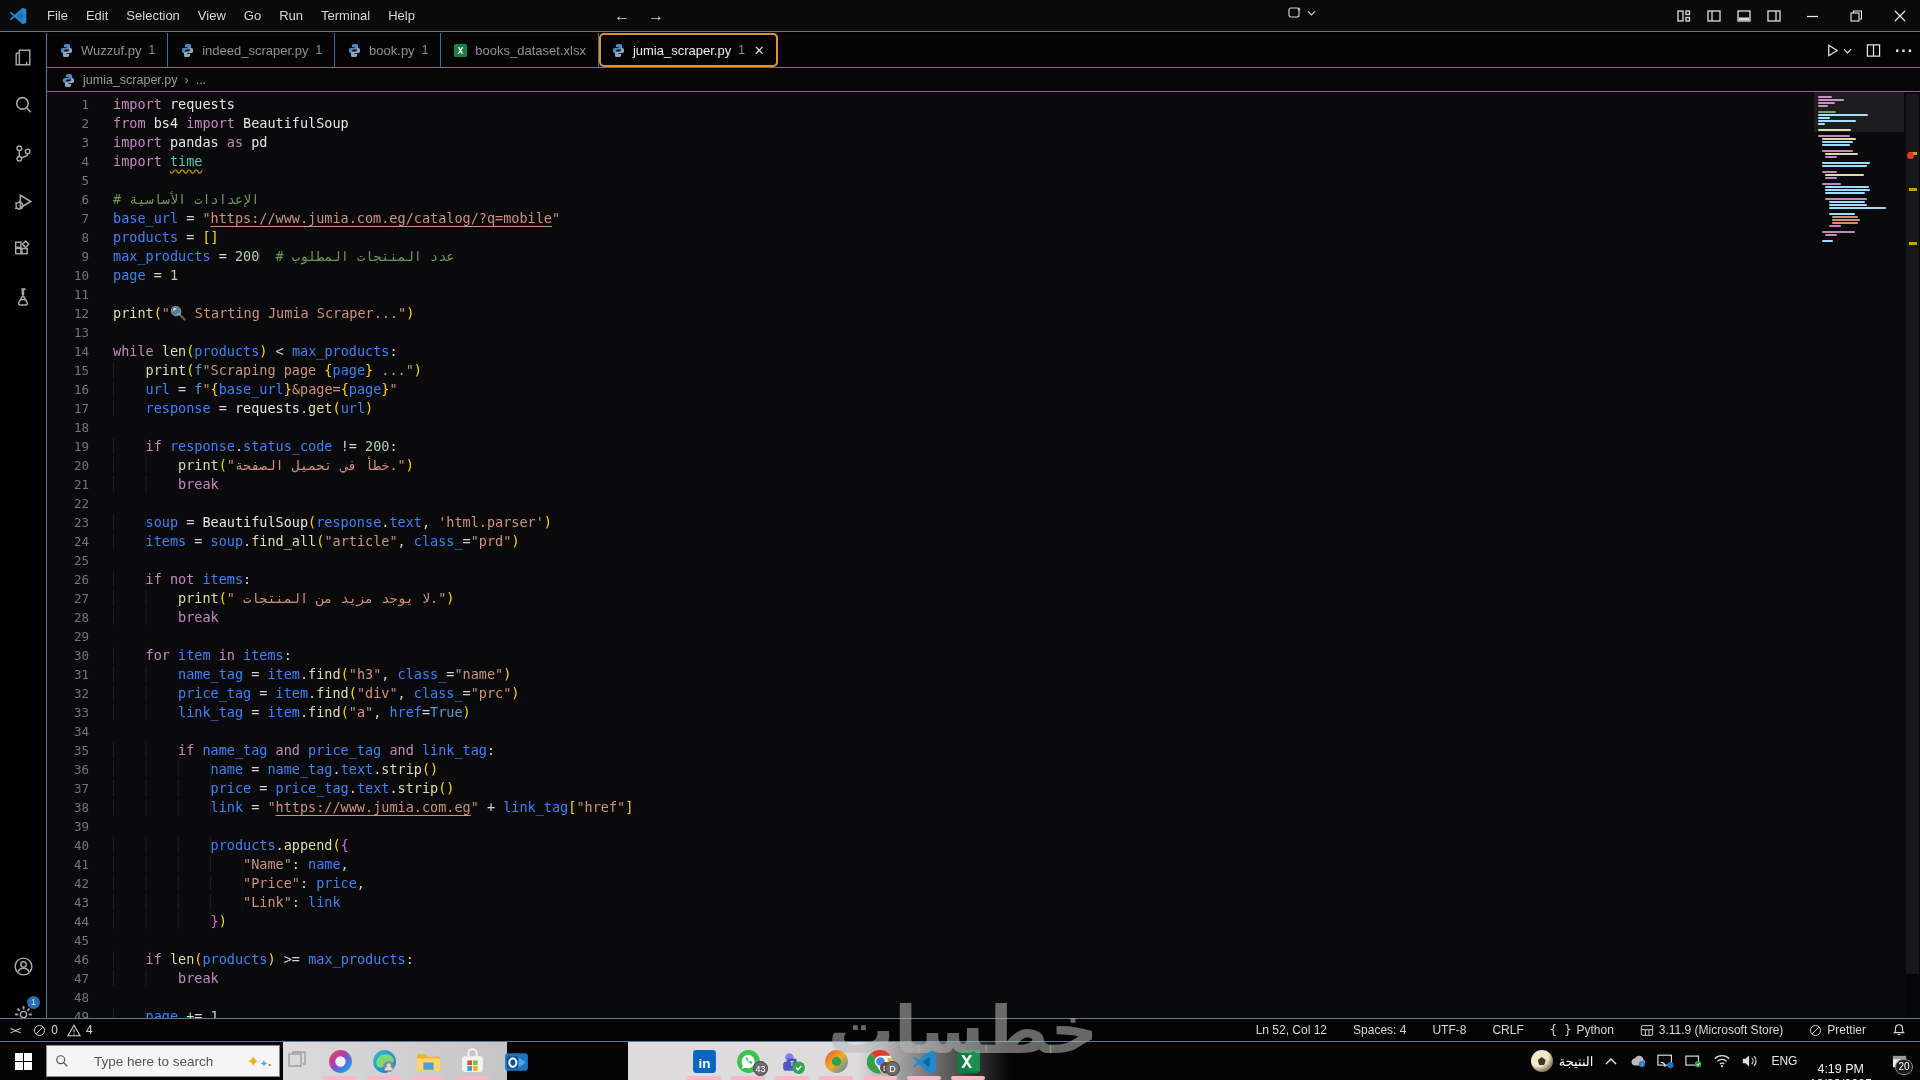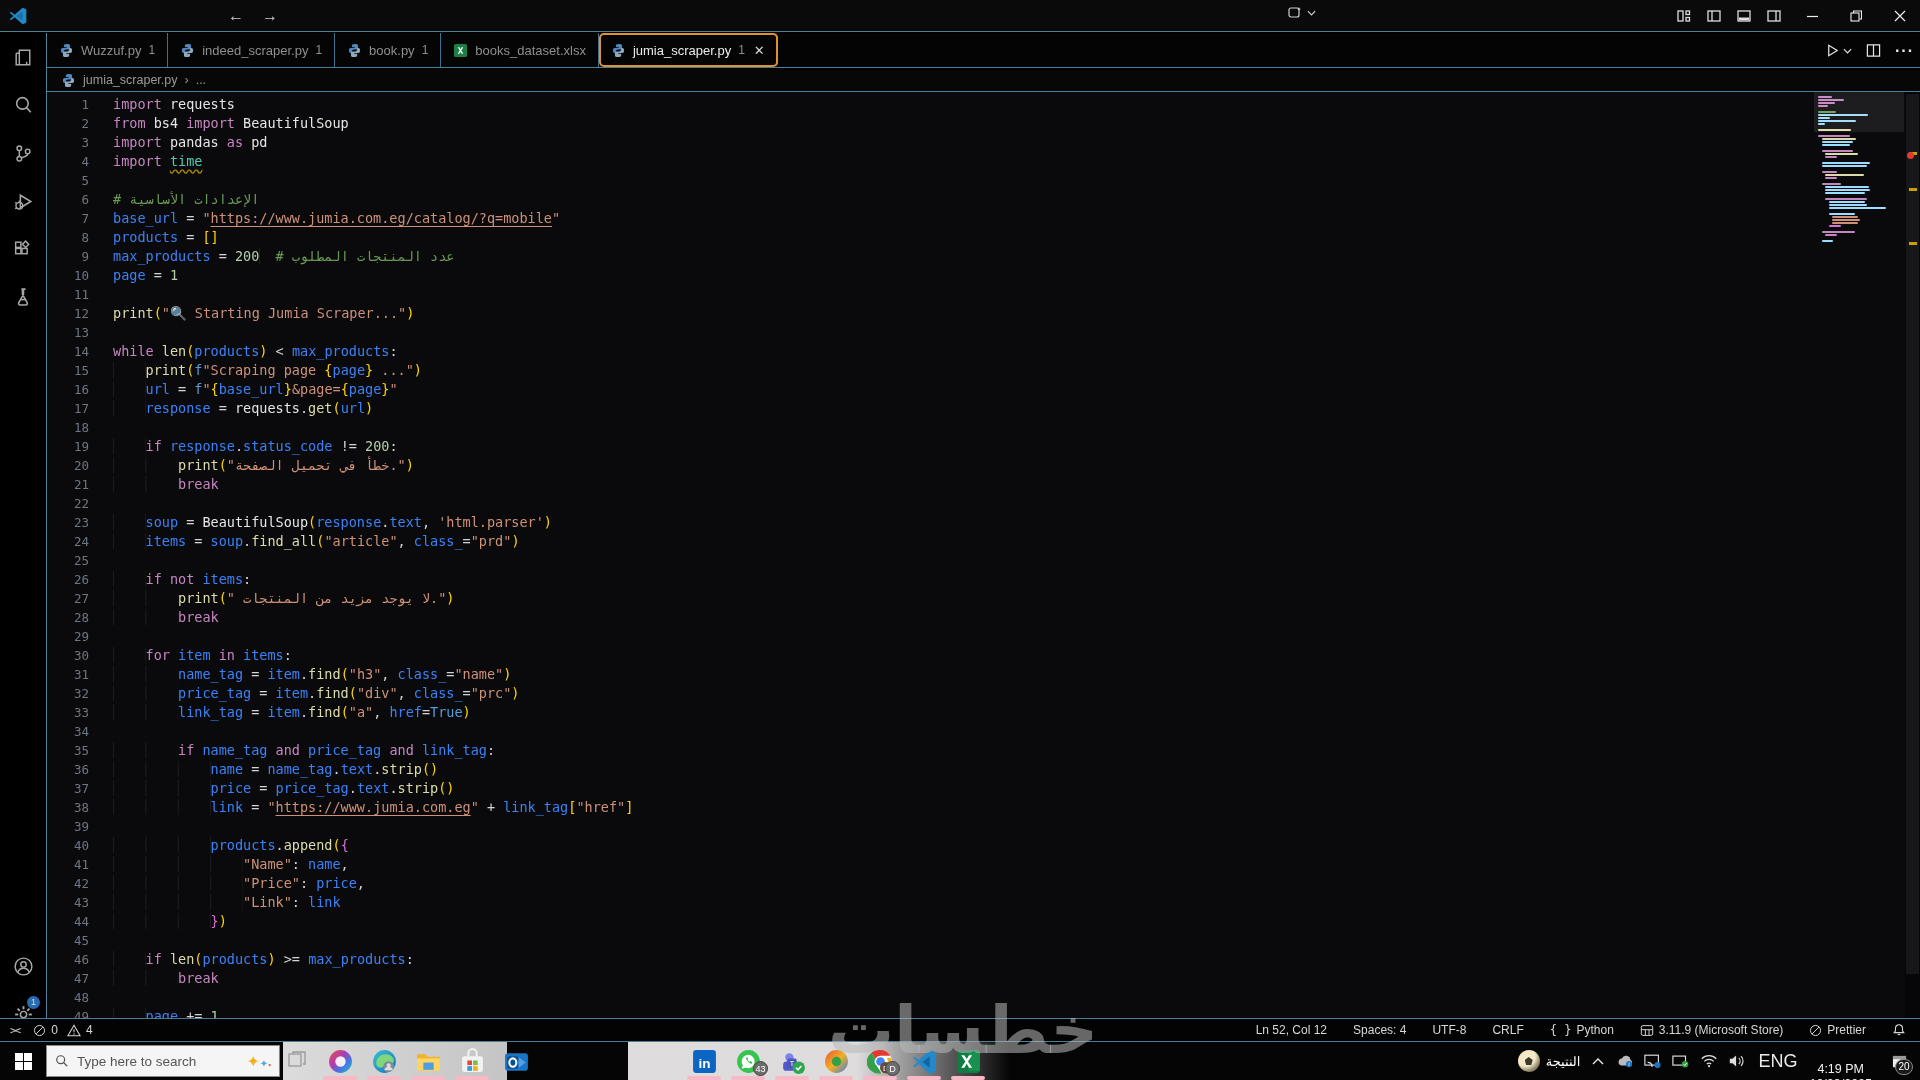--- a/index.html
+++ b/index.html
@@ -73,21 +73,21 @@
   .sb-item { display:flex; align-items:center; gap:5px; }
   .remote { font-family:"DejaVu Sans Mono",monospace; font-size:11px; letter-spacing:-2px; }
 
   
   .taskbar { position:absolute; left:0; top:1042px; width:1920px; height:38px; background:#050505; display:flex; align-items:center; }
   .light-patch { position:absolute; top:0; height:38px; z-index:0; }
   .patch1 { left:283px; width:224px; background:linear-gradient(to right, rgba(238,238,238,.92), rgba(230,230,230,.85)); }
   .patch2 { left:628px; width:382px; background:linear-gradient(to right, rgba(240,238,238,.92) 60%, rgba(240,238,238,0)); }
   .start-btn { width:46px; height:38px; display:flex; align-items:center; justify-content:center; z-index:2; }
   .tb-search { position:absolute; left:46px; top:3px; width:234px; height:32px; background:#f5f5f5; border:1px solid #888;
-               display:flex; align-items:center; gap:8px; padding:0 8px; z-index:2; }
+               display:flex; align-items:center; gap:25px; padding:0 8px; z-index:2; }
   .tb-search-text { color:#555; font-size:13.5px; }
   .sparkle { margin-left:auto; font-size:16px; }
   .taskview { position:absolute; left:287px; top:8px; z-index:2; }
   .tb-apps { position:absolute; left:318px; top:0; height:38px; display:flex; align-items:center; z-index:2; }
   .tb-app { width:44px; height:38px; display:flex; align-items:center; justify-content:center; position:relative; flex:none; }
   .tb-underline { position:absolute; bottom:0; left:5px; right:5px; height:4px; background:#f9b8c6; border-radius:2px; }
   .app-badge { position:absolute; right:2px; bottom:4px; background:#6d6d6d; color:#fff; font-size:9px; min-width:15px;
                height:15px; border-radius:8px; text-align:center; line-height:15px; border:1px solid #444; }
   .tray { position:absolute; right:0; top:0; height:38px; display:flex; align-items:center; gap:12px; padding-right:6px; z-index:2; color:#e8e8e8;justify-content:space-between;}
   .tray-icons { display:flex; align-items:center; gap:10px; }
@@ -107,20 +107,30 @@
   svg { display:block; }
 </style>
 </head>
 <body>
 
 <div class="titlebar">
   <svg class="vscode-logo" viewBox="0 0 24 24">
     <path fill="#2489CA" d="M17.5 2 8 10.5 3.5 7 2 8l4.5 4L2 16l1.5 1L8 13.5 17.5 22 22 20V4z"></path>
     <path fill="#1e6fa8" d="M17.5 6.5v11L10 12z"></path>
   </svg>
+  <div style="display:flex">
+      <div class="menu-item">File</div>
+      <div class="menu-item">Edit</div>
+      <div class="menu-item">Selection</div>
+      <div class="menu-item">View</div>
+      <div class="menu-item">Go</div>
+      <div class="menu-item">Run</div>
+      <div class="menu-item">Terminal</div>
+      <div class="menu-item">Help</div>
+    </div>
   <div class="nav-arrows">
     <span>←</span>
     <span>→</span>
   </div>
   <div class="copilot-wrap">
     <svg width="16" height="16" viewBox="0 0 16 16">
         <rect x="2" y="3" width="10" height="9" rx="2" fill="none" stroke="#d0d0d0" stroke-width="1.2"></rect>
         <path d="M12 2l.6 1.4L14 4l-1.4.6L12 6l-.6-1.4L10 4l1.4-.6z" fill="#d0d0d0"></path>
       </svg>
     <svg width="9" height="6" viewBox="0 0 10 6">
@@ -648,21 +658,21 @@
         </svg>
       <svg width="18" height="14" viewBox="0 0 20 15">
           <path d="M2 5a11 11 0 0 1 16 0M4.8 8a7 7 0 0 1 10.4 0M7.6 11a3.2 3.2 0 0 1 4.8 0" fill="none" stroke="#ddd" stroke-width="1.4"></path>
           <circle cx="10" cy="13.2" r="1.2" fill="#ddd"></circle>
         </svg>
       <svg width="18" height="14" viewBox="0 0 20 15">
           <path d="M2 5h3l4-3.5v12L5 10H2z" fill="#ddd"></path>
           <path d="M12 4a5 5 0 0 1 0 7M14.5 2a8 8 0 0 1 0 11" fill="none" stroke="#ddd" stroke-width="1.3"></path>
         </svg>
     </div>
-    <span style="font-size:18px">ENG</span>
+    <span style="font-size:12px">ENG</span>
     <div class="clock">
       <div>4:19 PM</div>
       <div>10/23/2025</div>
     </div>
     <div class="notif">
       <svg width="17" height="15" viewBox="0 0 18 16">
           <rect x="2" y="2" width="14" height="12" rx="1" fill="#eee"></rect>
           <rect x="2" y="2" width="14" height="3.5" fill="#999"></rect>
         </svg>
       <span class="notif-badge">20</span>

